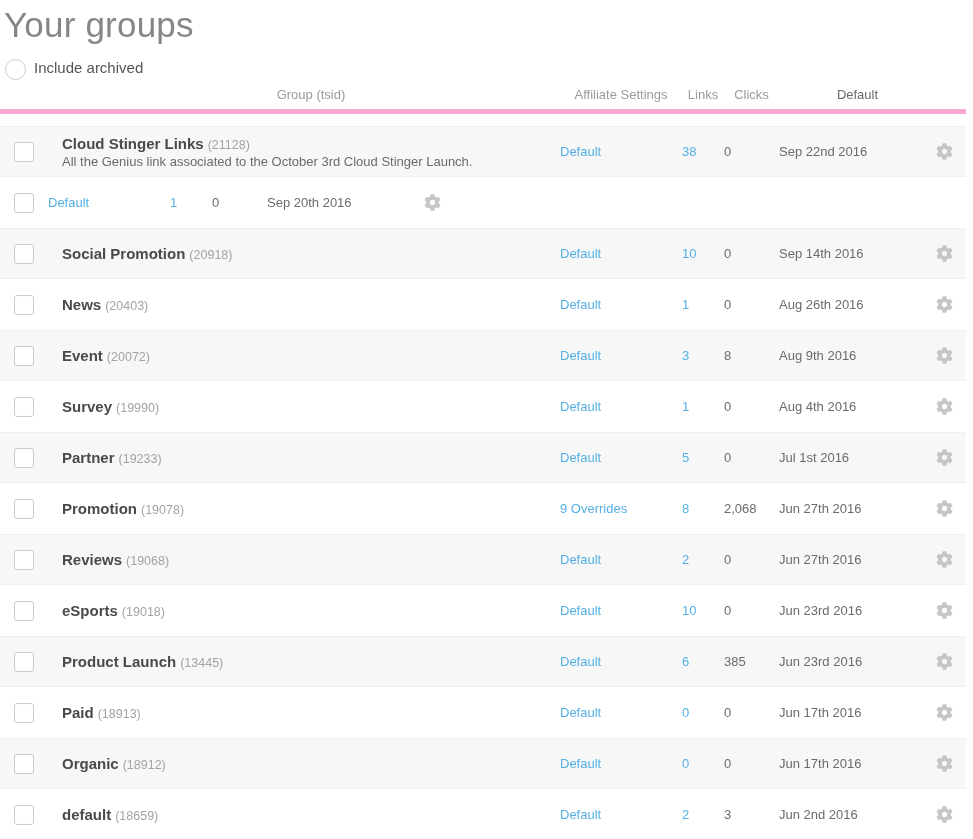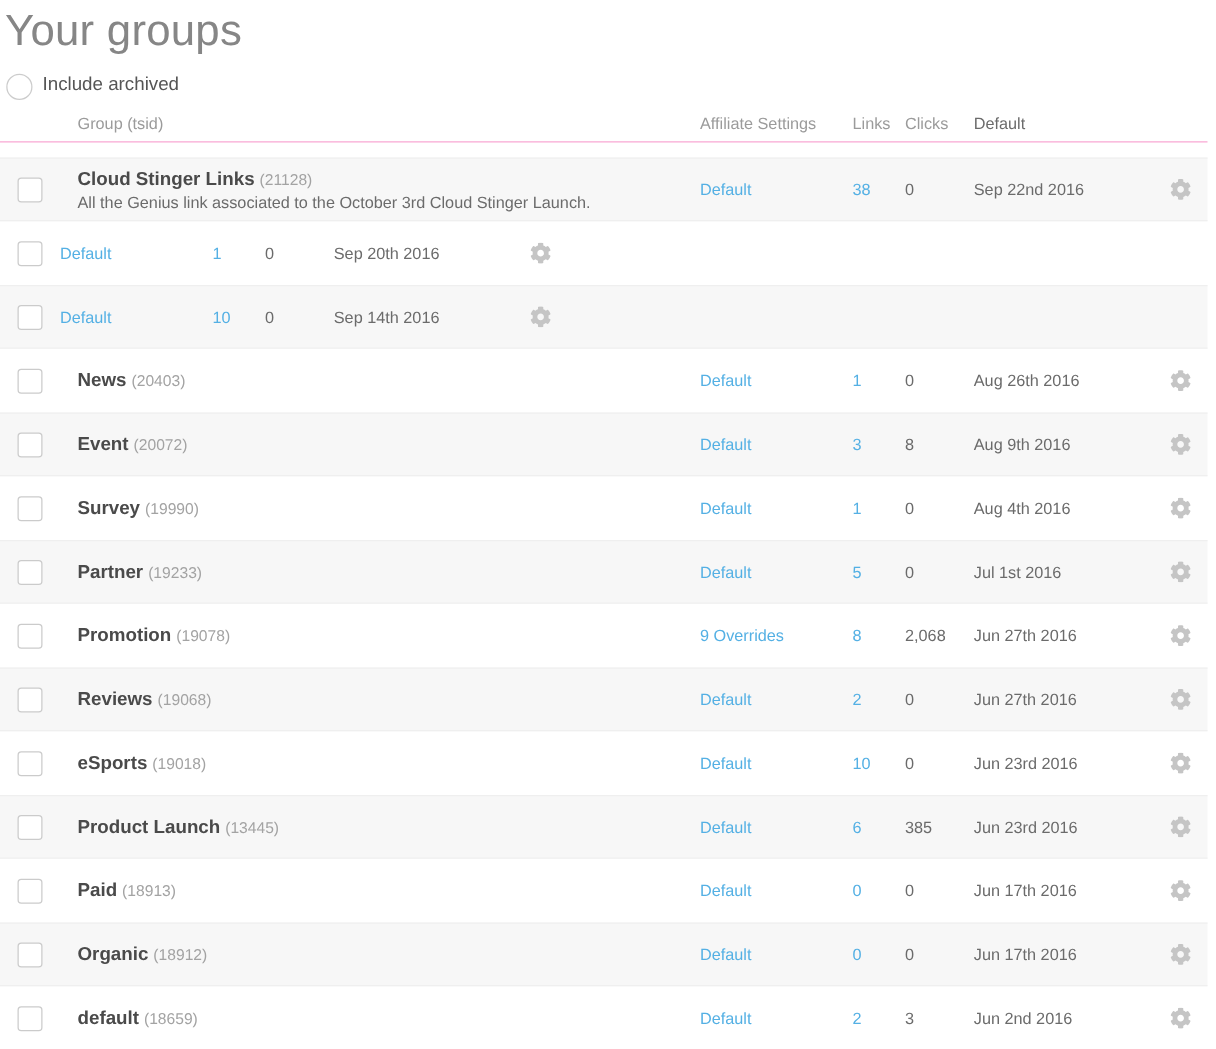--- a/index.html
+++ b/index.html
@@ -44,23 +44,24 @@
   }
 
   
   .groups-table { width: 966px; margin-top: 8px; }
 
   .thead {
     display: flex;
     align-items: flex-end;
     height: 26px;
     padding-bottom: 7px;
-    border-bottom: 1px solid #f9a8d4;
+    border-bottom: 5px solid #f9a8d4;
     font-size: 13px;
     color: #9b9b9b;
+    text-align: center;
   }
 
   .row {
     display: flex;
     align-items: center;
     min-height: 51px;
     font-size: 13px;
   }
   .row:nth-child(odd) {
     background: #f7f7f7;
@@ -192,20 +193,26 @@
           <path d="M487.4 315.7l-42.6-24.6c4.3-23.2 4.3-47 0-70.2l42.6-24.6c4.9-2.8 7.1-8.6 5.5-14-11.1-35.6-30-67.8-54.7-94.6-3.8-4.1-10-5.1-14.8-2.3L380.8 110c-17.9-15.4-38.5-27.3-60.8-35.1V25.8c0-5.6-3.9-10.5-9.4-11.7-36.7-8.2-74.3-7.8-109.2 0-5.5 1.2-9.4 6.1-9.4 11.7V75c-22.2 7.9-42.8 19.8-60.8 35.1L88.7 85.5c-4.9-2.8-11-1.9-14.8 2.3-24.7 26.7-43.6 58.9-54.7 94.6-1.7 5.4.6 11.2 5.5 14L67.3 221c-4.3 23.2-4.3 47 0 70.2l-42.6 24.6c-4.9 2.8-7.1 8.6-5.5 14 11.1 35.6 30 67.8 54.7 94.6 3.8 4.1 10 5.1 14.8 2.3l42.6-24.6c17.9 15.4 38.5 27.3 60.8 35.1v49.2c0 5.6 3.9 10.5 9.4 11.7 36.7 8.2 74.3 7.8 109.2 0 5.5-1.2 9.4-6.1 9.4-11.7v-49.2c22.2-7.9 42.8-19.8 60.8-35.1l42.6 24.6c4.9 2.8 11 1.9 14.8-2.3 24.7-26.7 43.6-58.9 54.7-94.6 1.5-5.5-.7-11.3-5.6-14.1zM256 336c-44.1 0-80-35.9-80-80s35.9-80 80-80 80 35.9 80 80-35.9 80-80 80z"></path>
         </svg>
       </span>
     </div>
   </div>
 
   <div class="row">
     <div class="cell cell-check">
       <span class="checkbox"></span>
     </div>
+    <div class="cell cell-group">
+      <div>
+        <span class="group-name">Social Promotion</span><span class="group-tsid">(20918)</span>
+      </div>
+
+    </div>
     <div class="cell cell-affil">
       <a class="link">Default</a>
     </div>
     <div class="cell cell-links">
       <a class="link">10</a>
     </div>
     <div class="cell cell-clicks plain-val">0</div>
     <div class="cell cell-created">Sep 14th 2016</div>
     <div class="cell cell-gear">
       <span class="gear-btn">

